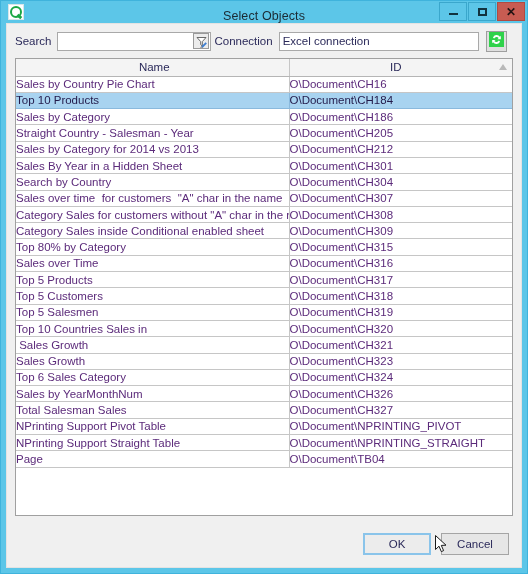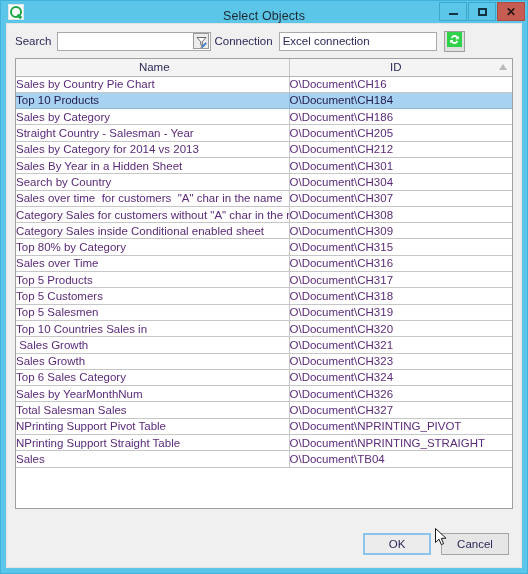--- a/index.html
+++ b/index.html
@@ -170,21 +170,21 @@
     width: 16px;
     height: 16px;
     background: #ececec;
     border: 1px solid #9a9a9a;
     box-sizing: border-box;
     display: flex;
     align-items: center;
     justify-content: center;
   }
   .conn-wrap {
-    width: 158px;
+    width: 200px;
     height: 19px;
     margin-right: 7px;
   }
   .refresh-btn {
     width: 21px;
     height: 21px;
     background: #dfdfdf;
     border: 1px solid #9e9e9e;
     box-sizing: border-box;
     display: flex;
@@ -254,21 +254,21 @@
   }
   tr.row.selected td:first-child { border-right-color: #8ab9dd; }
 
   
   .footer {
     height: 46px;
     flex: 0 0 46px;
     display: flex;
     align-items: center;
     justify-content: flex-end;
-    padding: 12px 12px 0 0;
+    padding: 5px 12px 0 0;
     gap: 10px;
     position: relative;
   }
   .btn {
     width: 68px;
     height: 22px;
     background: #e6e6e6;
     border: 1px solid #a5a5a5;
     box-sizing: border-box;
     font-family: "Liberation Sans", sans-serif;
@@ -441,21 +441,21 @@
             </tr>
             <tr class="row">
               <td>NPrinting Support Pivot Table</td>
               <td class="id-col">O\Document\NPRINTING_PIVOT</td>
             </tr>
             <tr class="row">
               <td>NPrinting Support Straight Table</td>
               <td class="id-col">O\Document\NPRINTING_STRAIGHT</td>
             </tr>
             <tr class="row">
-              <td>Sales</td>
+              <td>Page</td>
               <td class="id-col">O\Document\TB04</td>
             </tr>
           </tbody>
       </table>
     </div>
 
     <div class="footer">
       <button class="btn default">OK</button>
       <button class="btn">Cancel</button>
       <span class="cursor">

